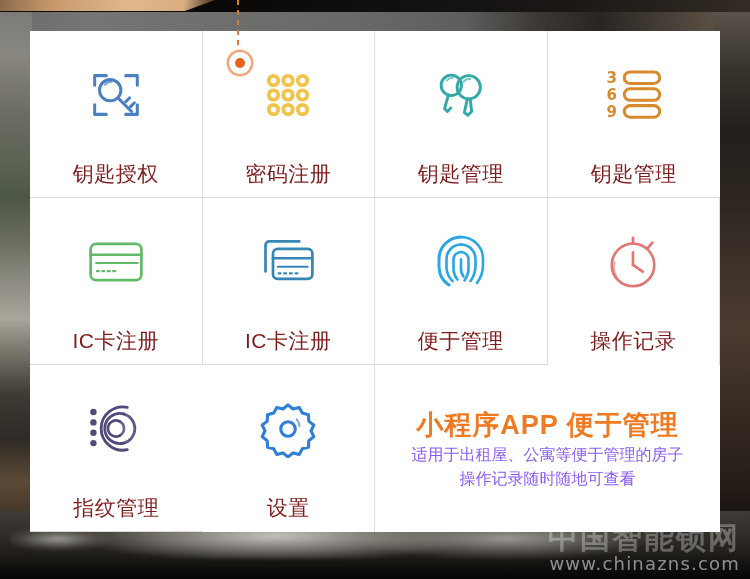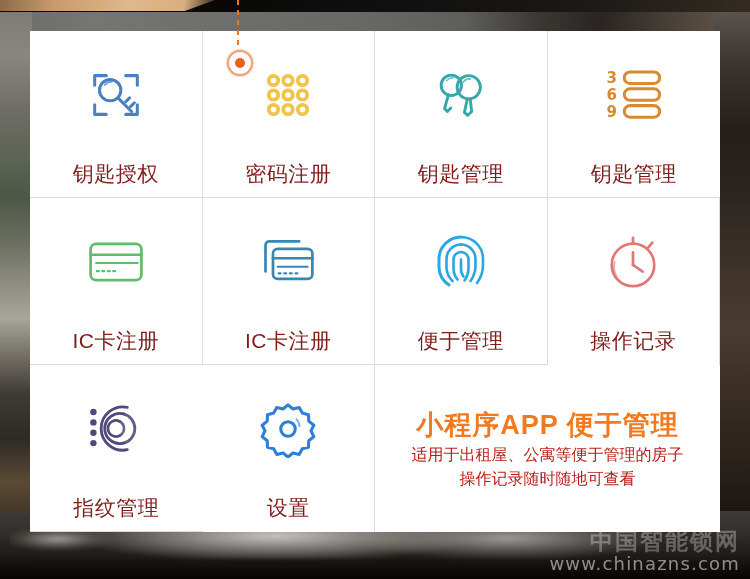--- a/index.html
+++ b/index.html
@@ -158,36 +158,36 @@
   }
   .promo-title {
     font-size: 27px;
     font-weight: bold;
     color: #ef7a21;
     letter-spacing: 1px;
     white-space: nowrap;
   }
   .promo-sub {
     font-size: 16px;
-    color: #b91c1c;
+    color: #8b5cf6;
     line-height: 1.45;
     text-align: center;
     white-space: nowrap;
   }
 
   
   .watermark {
     position: absolute;
     right: 10px; bottom: 4px;
     text-align: right;
     z-index: 8;
     pointer-events: none;
   }
   .wm-cn {
-    font-size: 23px;
+    font-size: 30px;
     font-weight: bold;
     color: rgba(255,255,255,0.30);
     letter-spacing: 2px;
     line-height: 1.05;
   }
   .wm-url {
     font-size: 18px;
     color: rgba(255,255,255,0.52);
     letter-spacing: 1.2px;
     line-height: 1.2;

